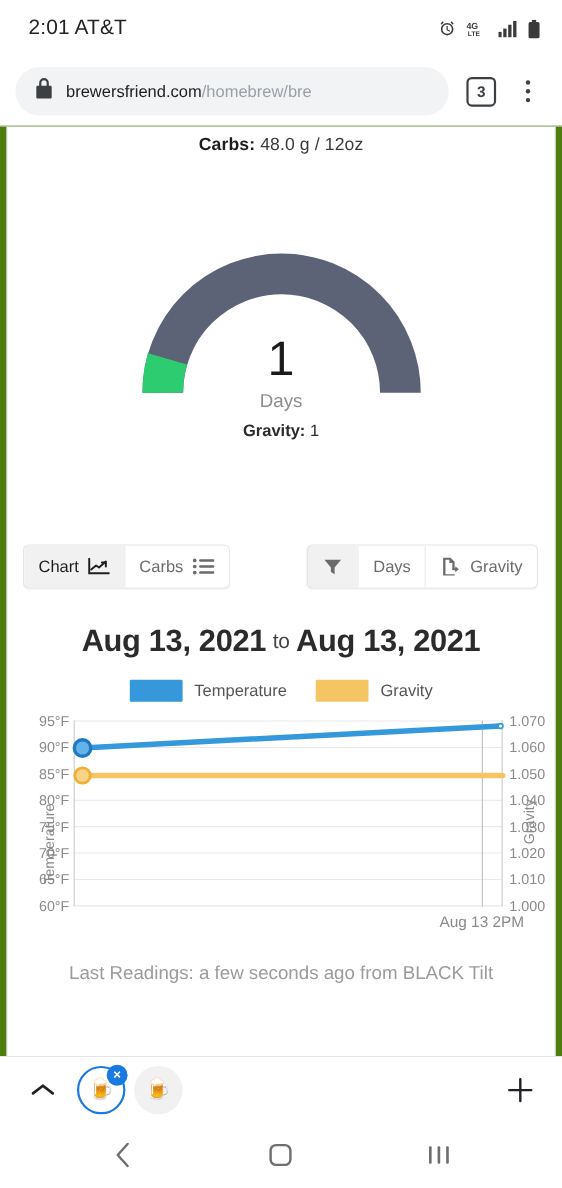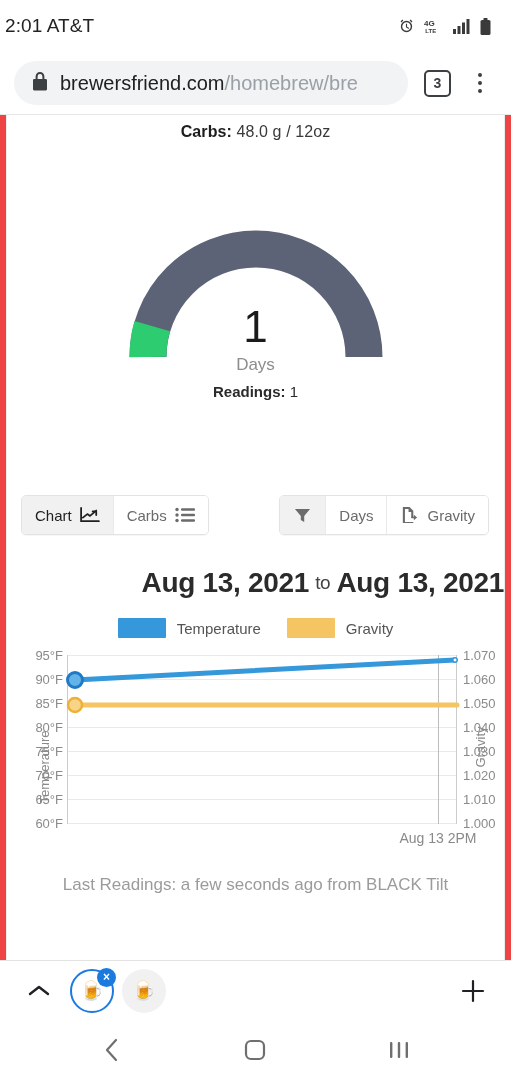--- a/index.html
+++ b/index.html
@@ -8,21 +8,21 @@
     background: #ffffff;
     font-family: "Liberation Sans", sans-serif;
     overflow: hidden;
   }
   body { position: relative; }
 
   
   .statusbar {
     height: 52px; width: 100%;
     display: flex; align-items: center; justify-content: space-between;
-    padding: 0 20px 0 5px;
+    padding: 0 20px 0 26px;
     background: #ffffff;
   }
   .status-time { font-size: 19px; color: #232323; letter-spacing: .1px; }
   .status-icons { display: flex; align-items: center; gap: 9px; }
   .status-icons svg { display: block; }
 
   
   .urlbar-row {
     height: 62px; width: 100%;
     display: flex; align-items: center;
@@ -31,42 +31,42 @@
   }
   .omnibox {
     flex: 1 1 auto; height: 44px;
     background: #f1f3f4; border-radius: 22px;
     display: flex; align-items: center;
     padding: 0 16px 0 18px;
     overflow: hidden; min-width: 0;
   }
   .lock-icon { flex: 0 0 auto; margin-right: 12px; }
   .url-text {
-    font-size: 20px; white-space: nowrap; overflow: hidden;
+    font-size: 15px; white-space: nowrap; overflow: hidden;
     color: #9aa0a6; min-width: 0;
   }
   .url-text b { color: #202124; font-weight: 400; }
   .tabcount {
     flex: 0 0 auto;
     width: 27px; height: 27px; margin-left: 8px;
     border: 2px solid #3c4043; border-radius: 5px;
     display: flex; align-items: center; justify-content: center;
     font-size: 14px; font-weight: 700; color: #3c4043;
   }
   .menu-dots {
     flex: 0 0 auto; width: 34px; height: 34px; margin-left: 4px;
     display: flex; flex-direction: column; align-items: center;
     justify-content: center; gap: 4px;
   }
   .menu-dots i { width: 4px; height: 4px; border-radius: 50%; background: #3c4043; display: block; }
 
   
   .page {
     position: absolute; top: 114px; left: 0; right: 0; bottom: 120px;
-    background: #ef4444; overflow: hidden;
+    background: #4d7c0f; overflow: hidden;
     border-top: 1px solid #e8e8e8;
   }
   .card {
     margin: 0 6px; height: 100%;
     border-left: 1px solid #ececec; border-right: 1px solid #ececec;
     background: #fff;
     position: relative;
   }
 
   .carbs {
@@ -109,21 +109,21 @@
     border: 0; cursor: pointer; white-space: nowrap;
   }
   .btn + .btn { border-left: 1px solid #eaeaea; }
   .btn.active { background: #f1f1f1; color: #1f1f1f; }
   .btn.icon-only { padding: 0 14px; }
   .btn svg { display: block; }
 
   
   .date-range {
     position: absolute; left: 0; right: 0; top: 452px;
-    text-align: right; color: #2b2b2b;
+    text-align: center; color: #2b2b2b;
     font-size: 28px; font-weight: 700; letter-spacing: -.3px;
   }
   .date-range .to {
     font-size: 19px; font-weight: 400; color: #434343;
     padding: 0 6px; vertical-align: 3px;
   }
 
   
   .chart-block { position: absolute; left: 0; right: 0; top: 503px; }
   .legend {
@@ -244,21 +244,21 @@
 
     <div class="gauge-wrap">
       <svg width="260" height="150" viewBox="0 0 260 150">
         <path d="M22 134 A108 108 0 0 1 238 134" fill="none" stroke="#5d6377" stroke-width="37"></path>
         <path d="M22 134 A108 108 0 0 1 26.2 103.2" fill="none" stroke="#2ecc71" stroke-width="37"></path>
       </svg>
       <div class="gauge-center">
         <div class="gauge-value">1</div>
         <div class="gauge-unit">Days</div>
         <div class="gauge-readings">
-          <b>Readings:</b>
+          <b>Gravity:</b>
           <span>1</span>
         </div>
       </div>
     </div>
 
     <div class="btn-row">
       <div class="btn-group">
         <button class="btn active">
           <span>Chart</span>
           <span>

